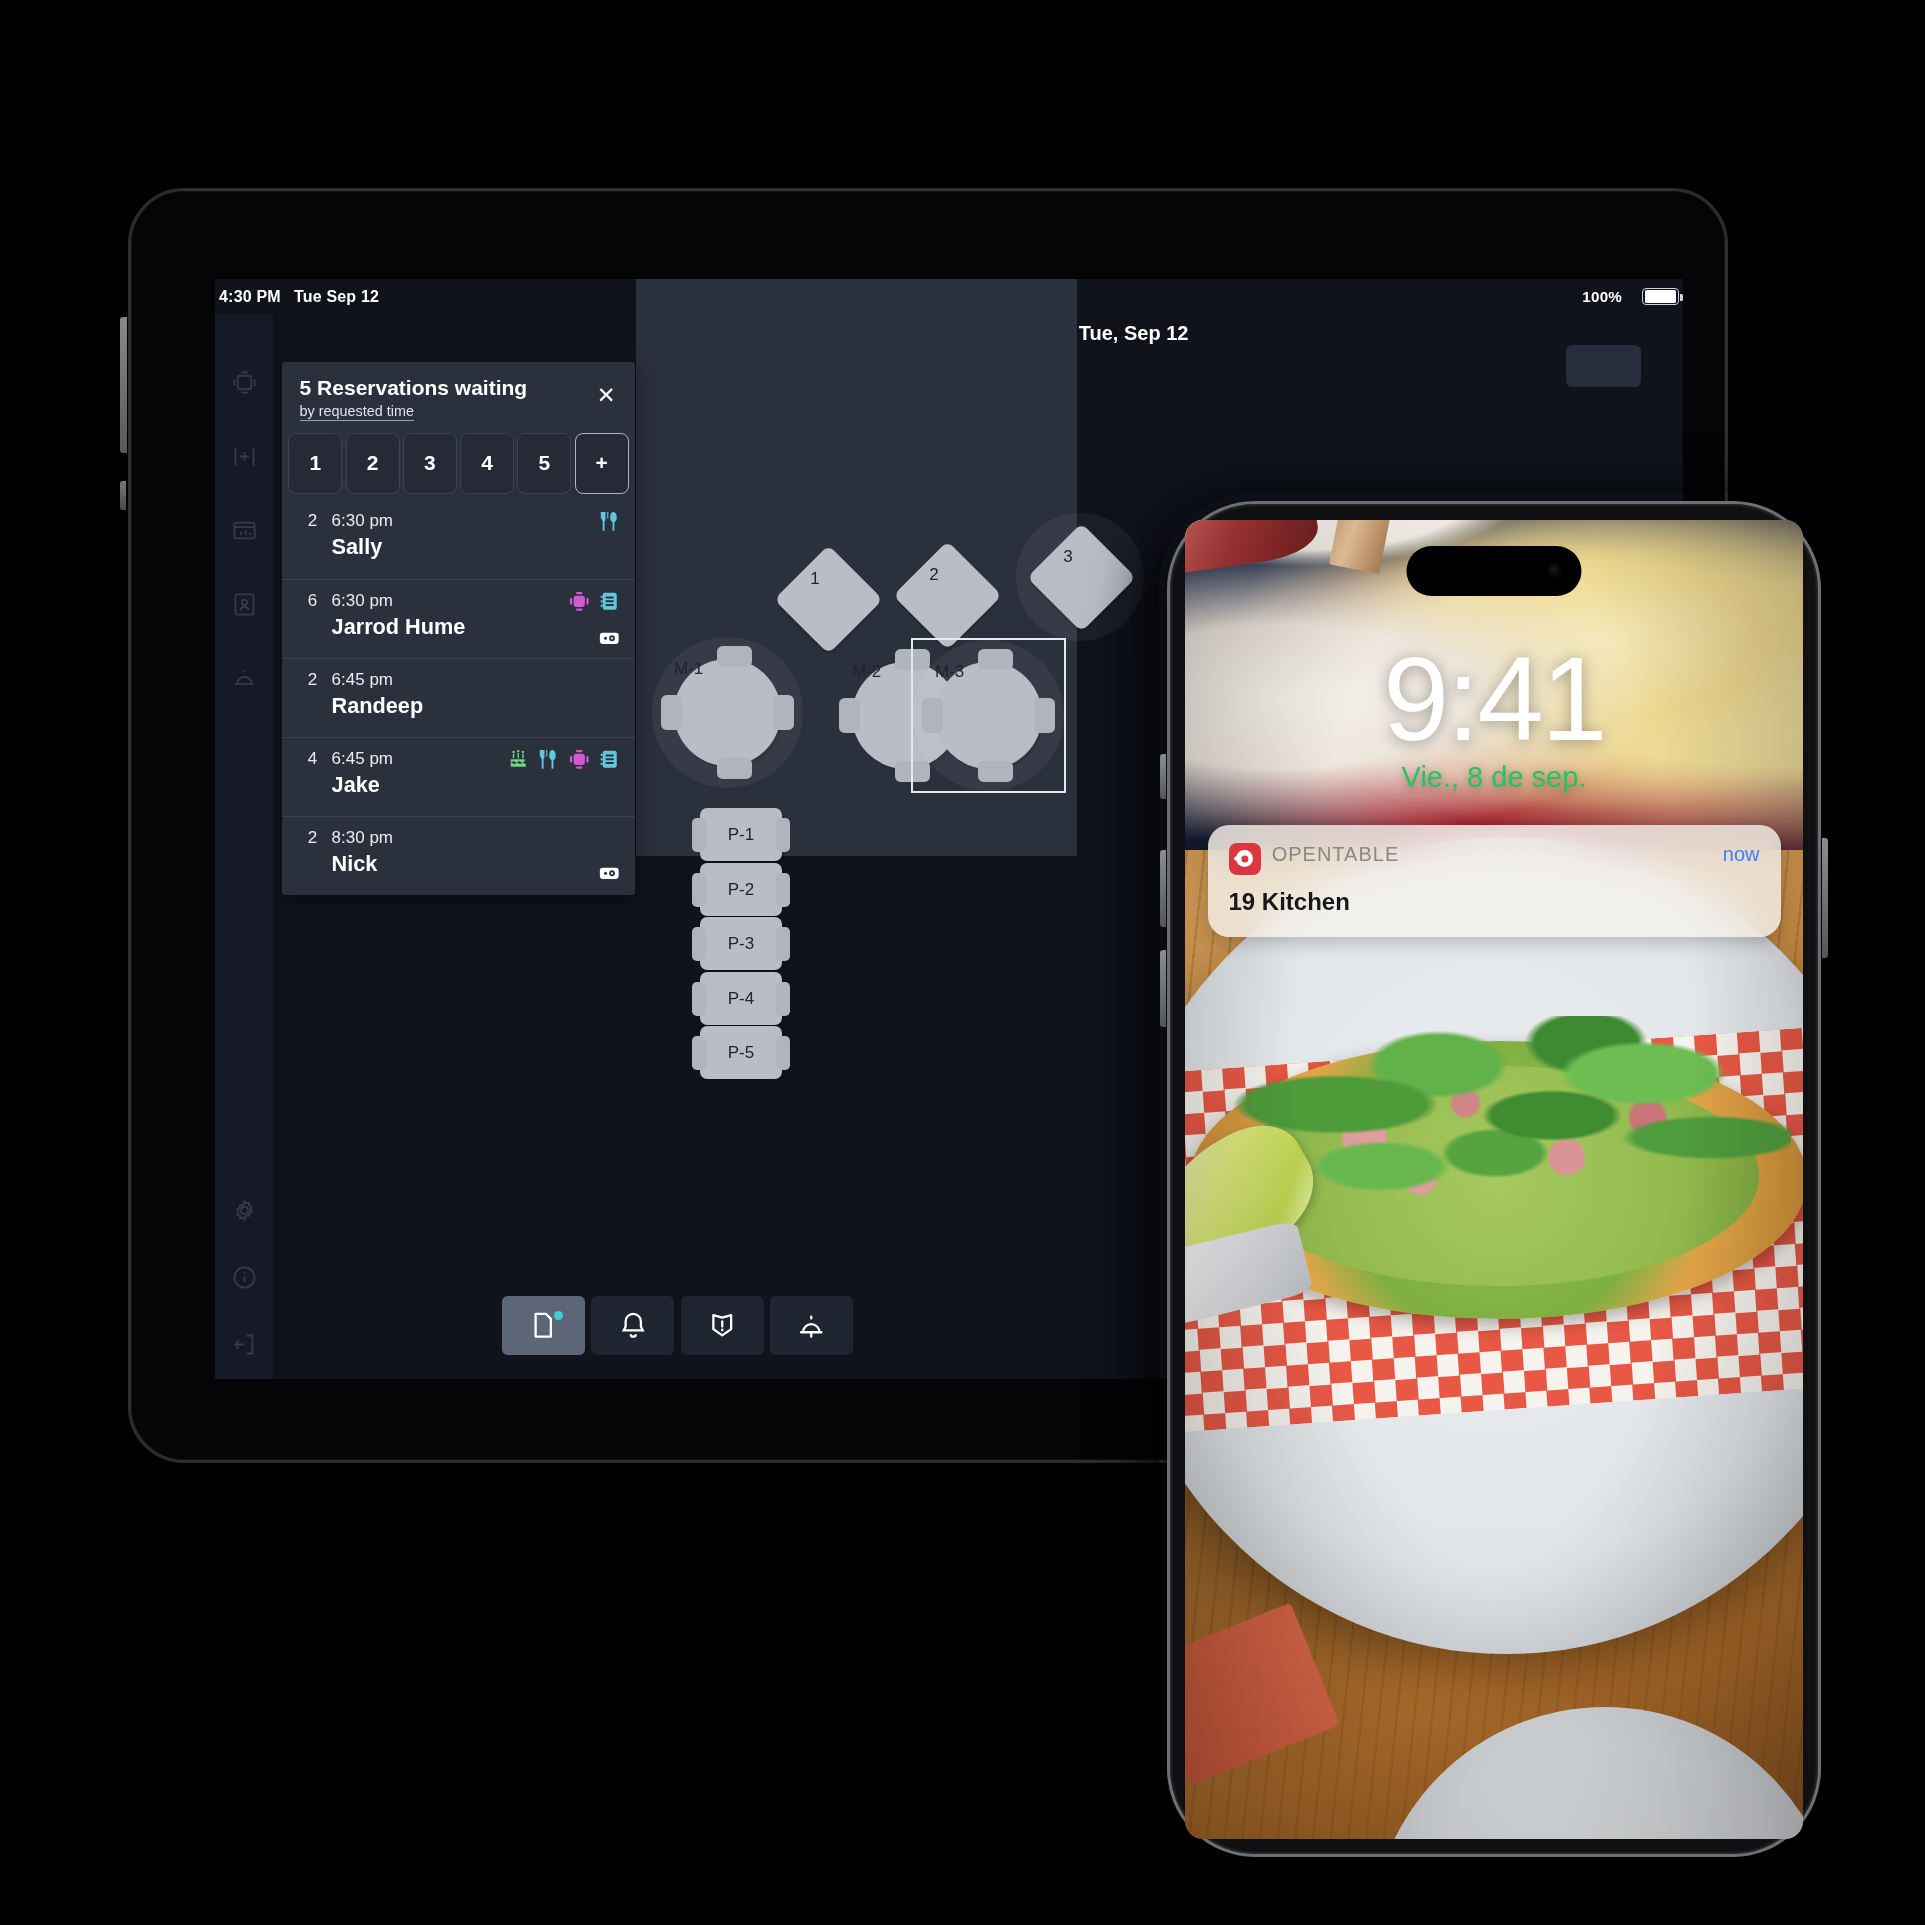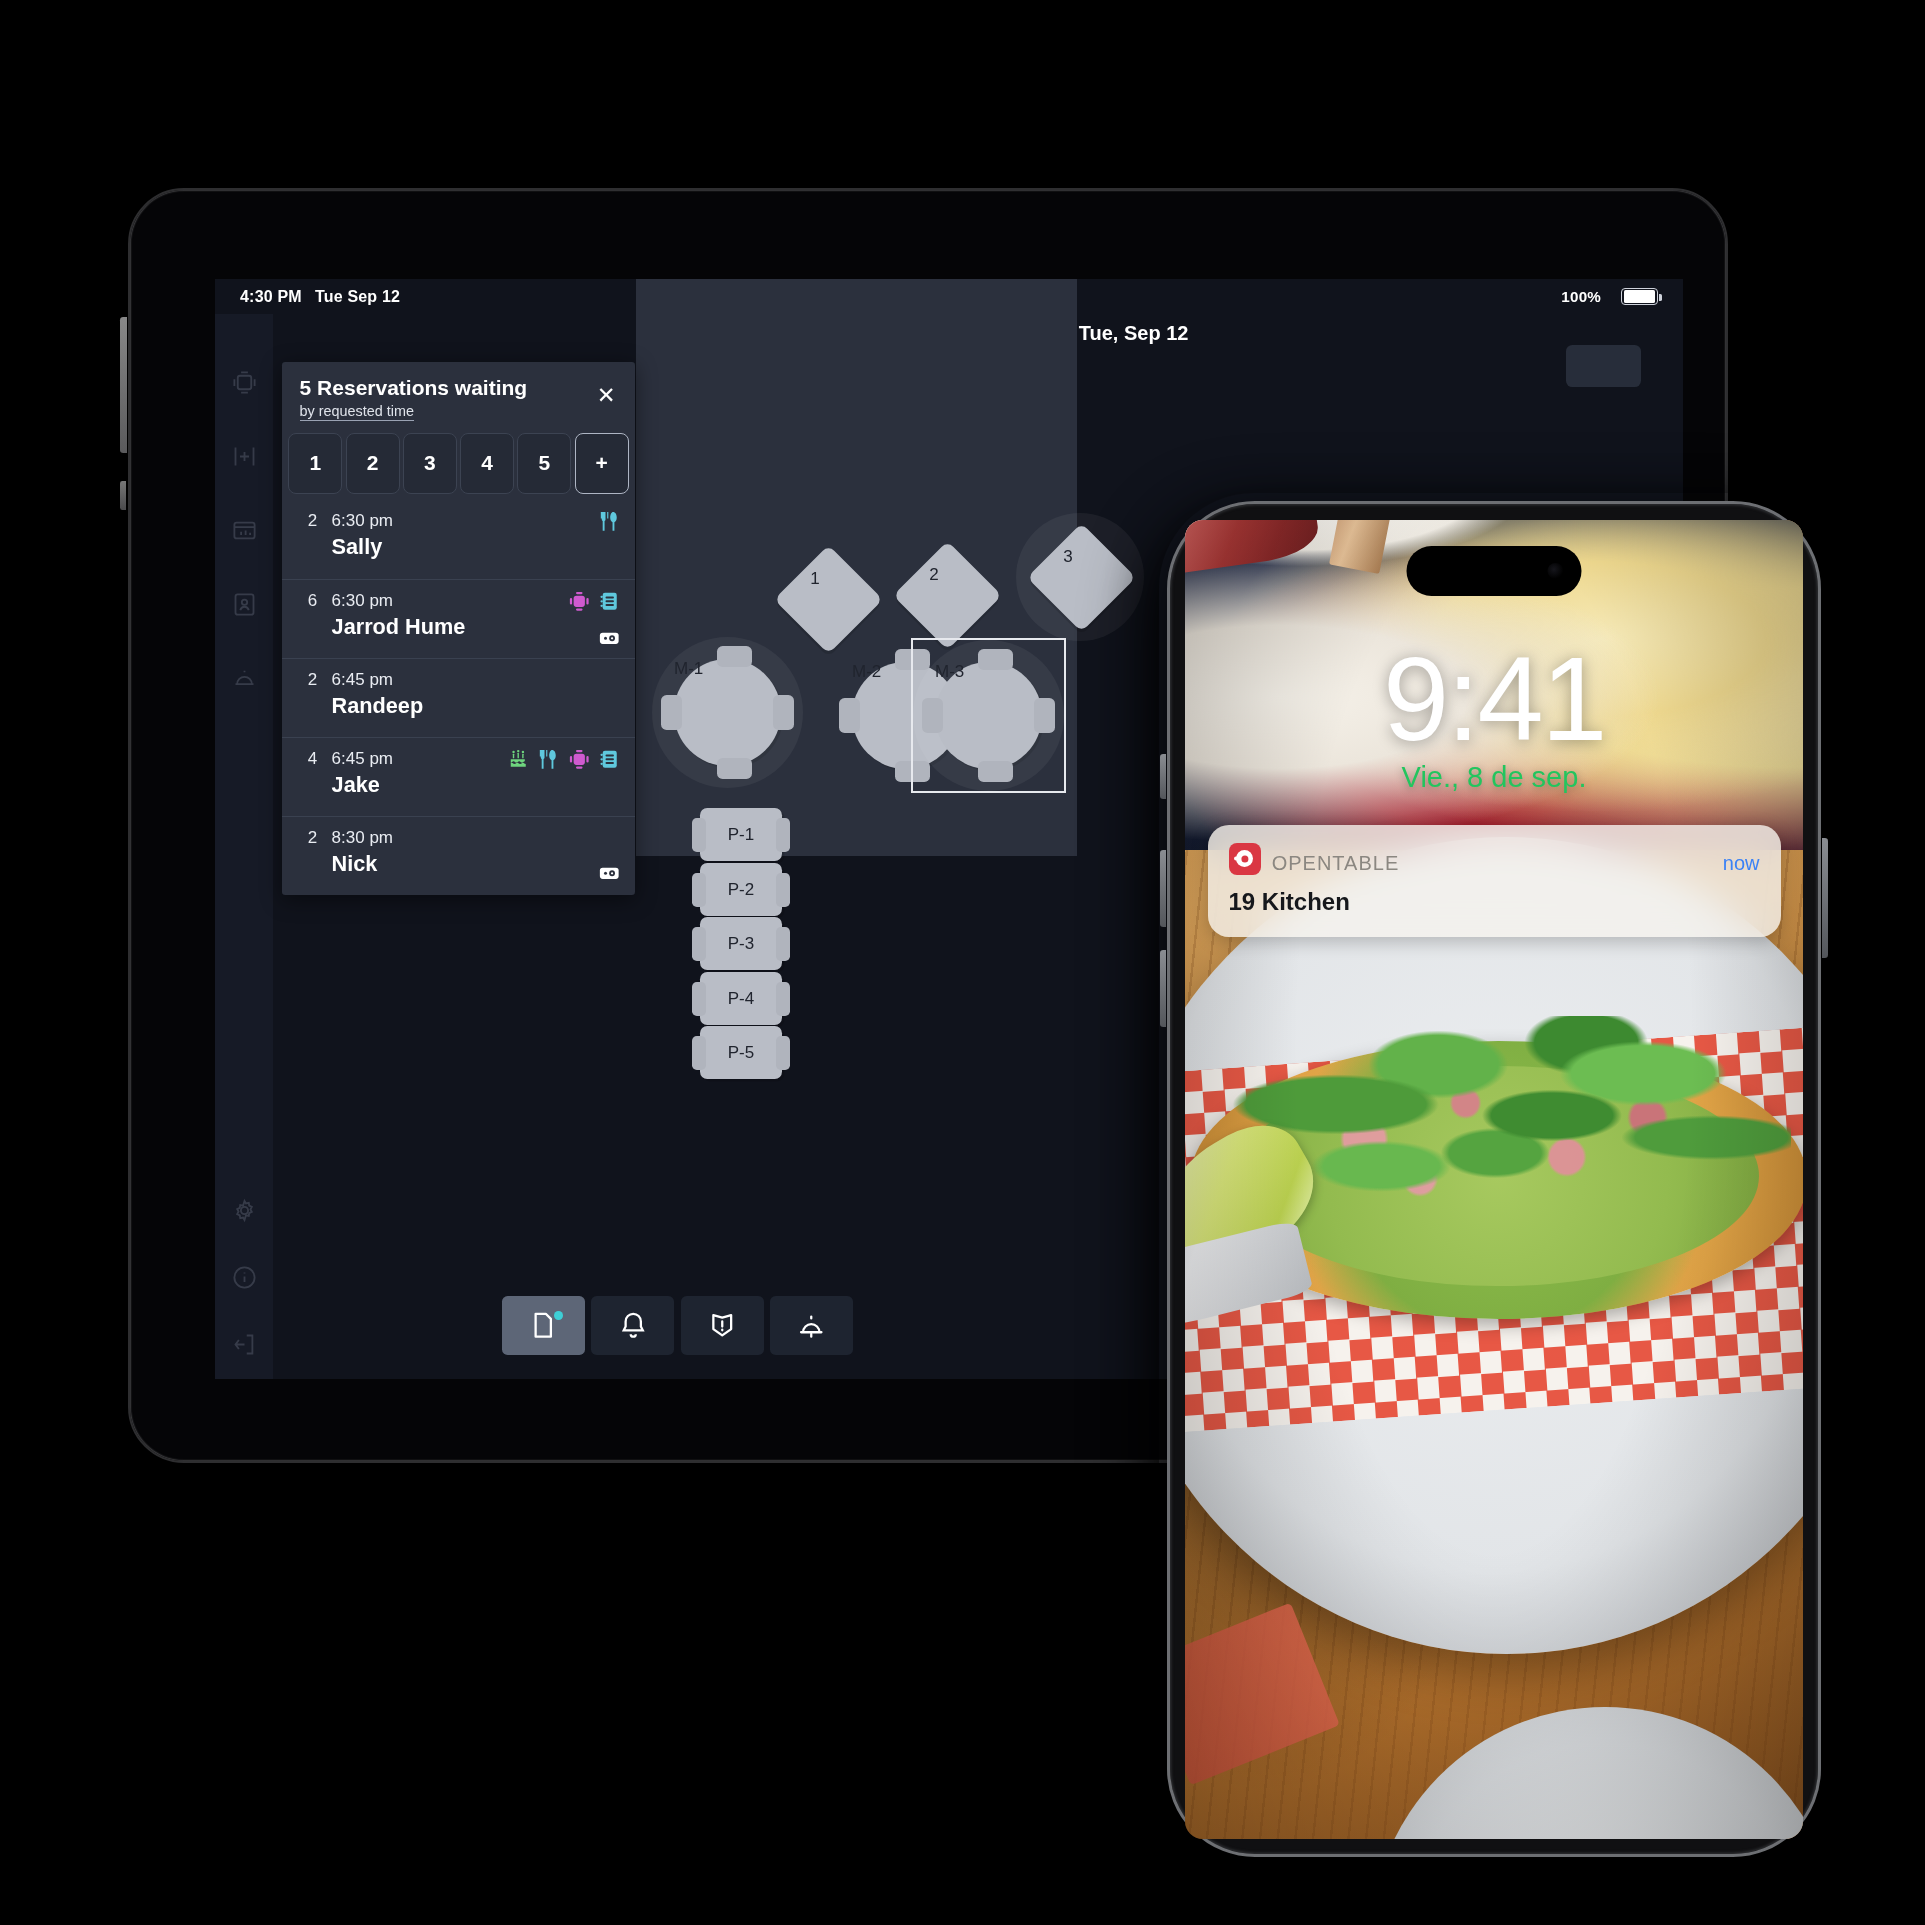--- a/index.html
+++ b/index.html
@@ -46,21 +46,21 @@
   .cam-d{ width:19px;height:19px; background:#161618; }
 
   .tablet-screen{
     position:absolute; left:215px; top:279px; width:1468px; height:1100px;
     background:#10131c;
     overflow:hidden;
   }
   
   .tab-status{
     position:absolute; left:0; top:0; width:100%; height:35px;
-    display:flex; align-items:center; padding:0 25px; color:#fff;
+    display:flex; align-items:center; padding:0 4px; color:#fff;
     font-size:16px; font-weight:700; letter-spacing:0.2px;
   }
   .tab-status .st-left{ display:flex; gap:13px; }
   .tab-status .st-right{ margin-left:auto; display:flex; align-items:center; gap:20px; font-size:15.2px;}
   .battery{ width:37px; height:17.6px; border:1.6px solid #cfd3dc; border-radius:4px; position:relative; }
   .battery::after{ content:""; position:absolute; right:-4.8px; top:4.8px; width:3.2px; height:7.2px;
                    background:#cfd3dc; border-radius:0 1.6px 1.6px 0; }
   .battery i{ position:absolute; left:1.6px; top:1.6px; bottom:1.6px; width:calc(100% - 3.2px);
               background:#fff; border-radius:1.6px; display:block; }
 
@@ -314,21 +314,21 @@
     color:#22c55e; font-size:29px; font-weight:400;
     text-shadow:0 1.6px 8px rgba(0,0,0,.35);
   }
   .notif{
     position:absolute; left:22.5px; right:22.5px; top:305px; z-index:7;
     border-radius:21px; padding:17.6px 21px 21px 21px;
     background:rgba(245,242,238,.80);
     backdrop-filter:blur(17.6px);
     box-shadow:0 4.8px 17.6px rgba(0,0,0,.22);
   }
-  .notif-head{ display:flex; align-items:flex-end; gap:11.2px; }
+  .notif-head{ display:flex; align-items:flex-start; gap:11.2px; }
   .ot-icon{
     width:32px; height:32px; border-radius:8px; background:#da3743;
     display:flex; align-items:center; justify-content:center; position:relative;
   }
   .ot-icon .ot-plate{ width:17.6px; height:17.6px; border-radius:50%;
       background:#fff; position:relative; }
   .ot-icon .ot-plate::after{ content:""; position:absolute; left:50%; top:50%;
       transform:translate(-50%,-50%); width:7.2px; height:7.2px; border-radius:50%; background:#da3743; }
   .ot-icon .ot-dot{ position:absolute; left:5.6px; top:50%; transform:translateY(-50%);
       width:4.8px; height:4.8px; border-radius:50%; background:#fff; }

